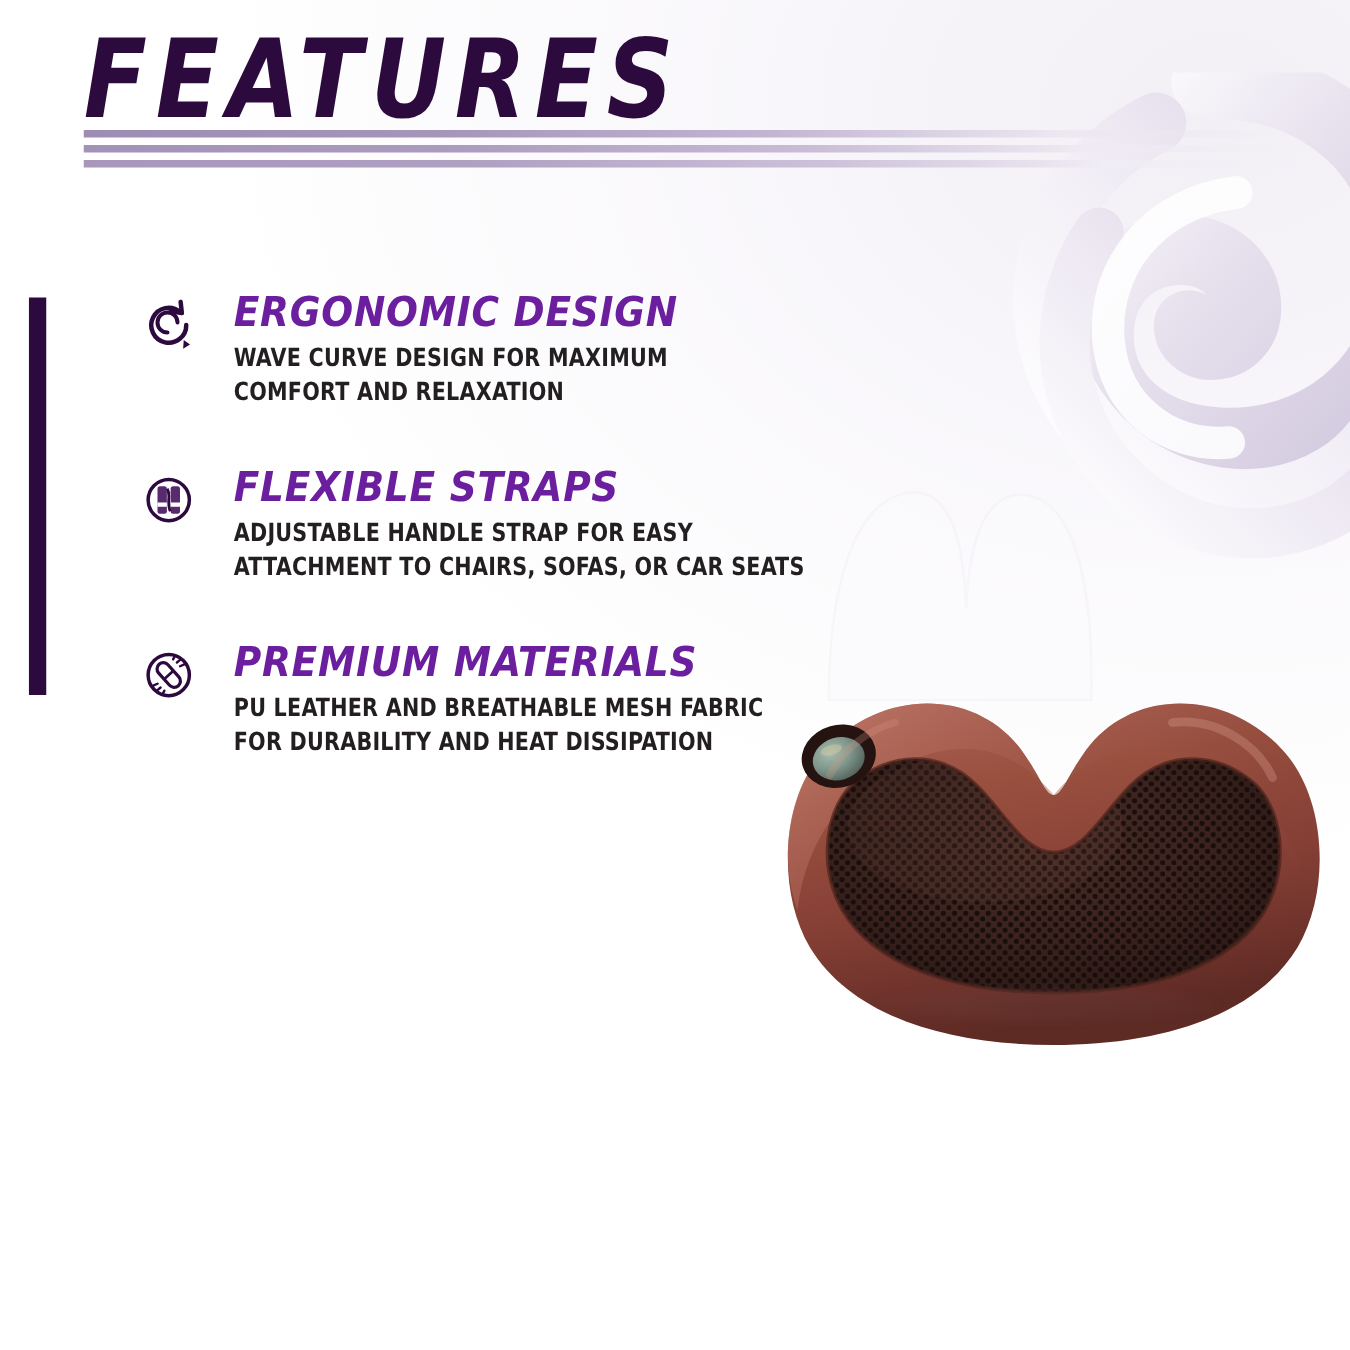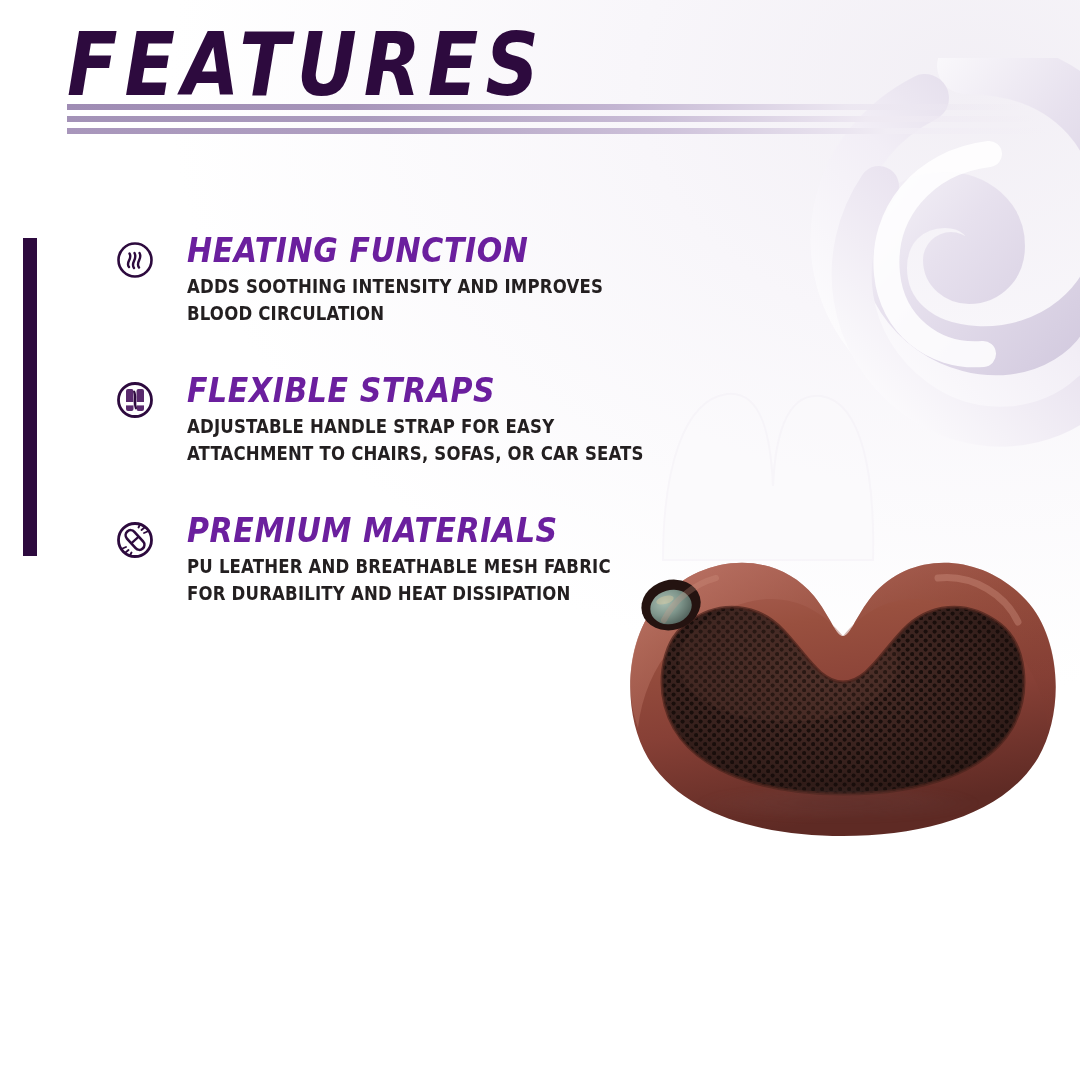--- a/index.html
+++ b/index.html
@@ -116,36 +116,36 @@
     <h1 class="title">FEATURES</h1>
   </div>
   <div class="rules">
     <div class="rule r1"></div>
     <div class="rule r2"></div>
     <div class="rule r3"></div>
   </div>
 
   <div class="features">
 
-
     <div class="feature">
       <span class="f-icon">
         <svg width="48" height="48" viewBox="0 0 48 48">
-          <circle cx="24" cy="24" r="16.5" fill="none" stroke="#2d0a3e" stroke-width="2.6"></circle>
-          <path d="M18 31 C14 26 22 23 18.5 17.5" fill="none" stroke="#2d0a3e" stroke-width="2.4" stroke-linecap="round"></path>
-          <path d="M23 32 C19 26.5 27 23.5 23.5 17" fill="none" stroke="#2d0a3e" stroke-width="2.4" stroke-linecap="round"></path>
-          <path d="M28 31.5 C24 26 32 23 28.5 17" fill="none" stroke="#2d0a3e" stroke-width="2.4" stroke-linecap="round"></path>
+          <path d="M38 24 A14 14 0 1 1 33 13.5" fill="none" stroke="#2d0a3e" stroke-width="3.6" stroke-linecap="round"></path>
+          <path d="M33.5 5.5 L34.5 14.5 L25.5 13" fill="none" stroke="#2d0a3e" stroke-width="3.6" stroke-linejoin="round" stroke-linecap="round"></path>
+          <path d="M31 22 A8 8 0 1 0 23 30" fill="none" stroke="#2d0a3e" stroke-width="3.2" stroke-linecap="round"></path>
+          <path d="M36 36 L41 39.5 L35.5 43" fill="#2d0a3e"></path>
         </svg>
       </span>
-      <h2 class="f-head">HEATING FUNCTION</h2>
+      <h2 class="f-head">ERGONOMIC DESIGN</h2>
       <p class="f-body">
-        <span>ADDS SOOTHING INTENSITY AND IMPROVES</span>
-        <span>BLOOD CIRCULATION</span>
+        <span>WAVE CURVE DESIGN FOR MAXIMUM</span>
+        <span>COMFORT AND RELAXATION</span>
       </p>
     </div>
+
 
     <div class="feature">
       <span class="f-icon">
         <svg width="48" height="48" viewBox="0 0 48 48">
           <circle cx="24" cy="24" r="16.5" fill="none" stroke="#2d0a3e" stroke-width="2.8"></circle>
           <rect x="15" y="13" width="7.5" height="22" rx="2" fill="#5a2a6e"></rect>
           <rect x="25.5" y="13" width="7.5" height="22" rx="2" fill="#5a2a6e"></rect>
           <rect x="15" y="26" width="7.5" height="3.4" fill="#ffffff"></rect>
           <rect x="25.5" y="26" width="7.5" height="3.4" fill="#ffffff"></rect>
           <path d="M22.8 15 C26 20 22 26 25.2 33" fill="none" stroke="#2d0a3e" stroke-width="2.2"></path>

